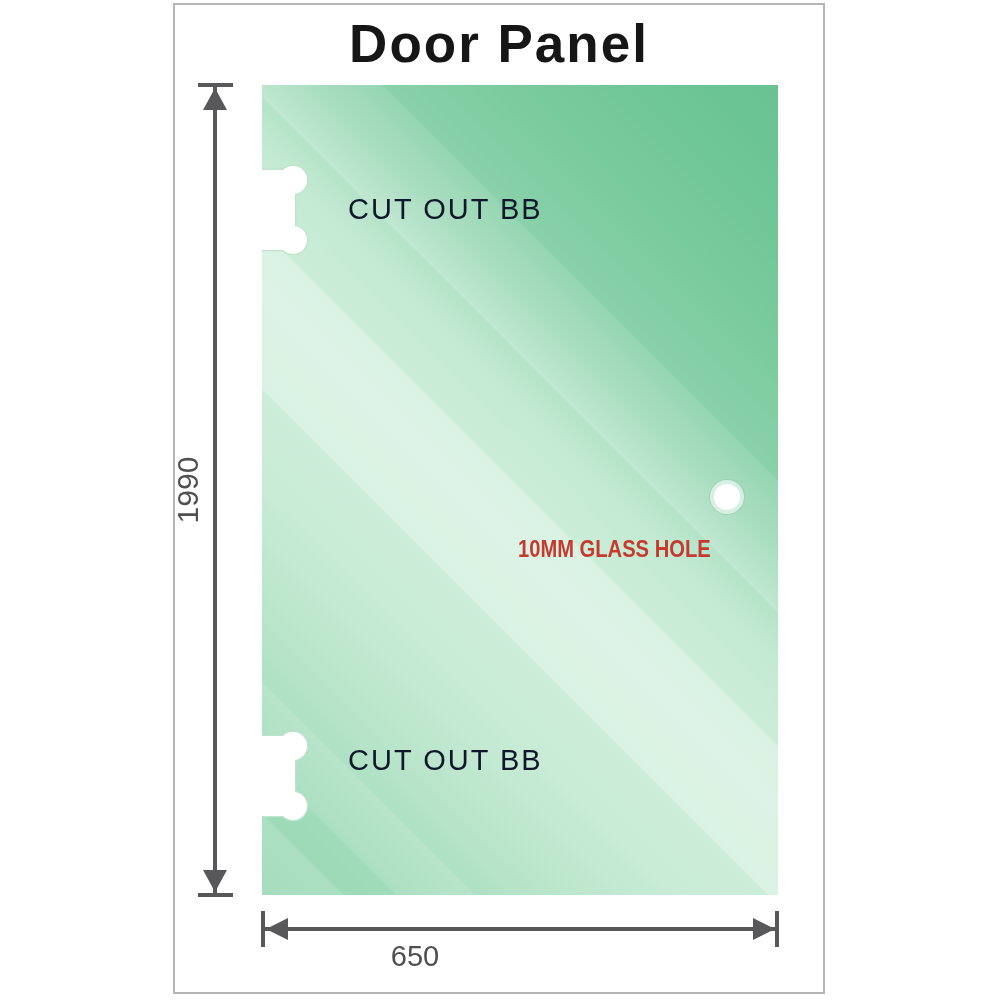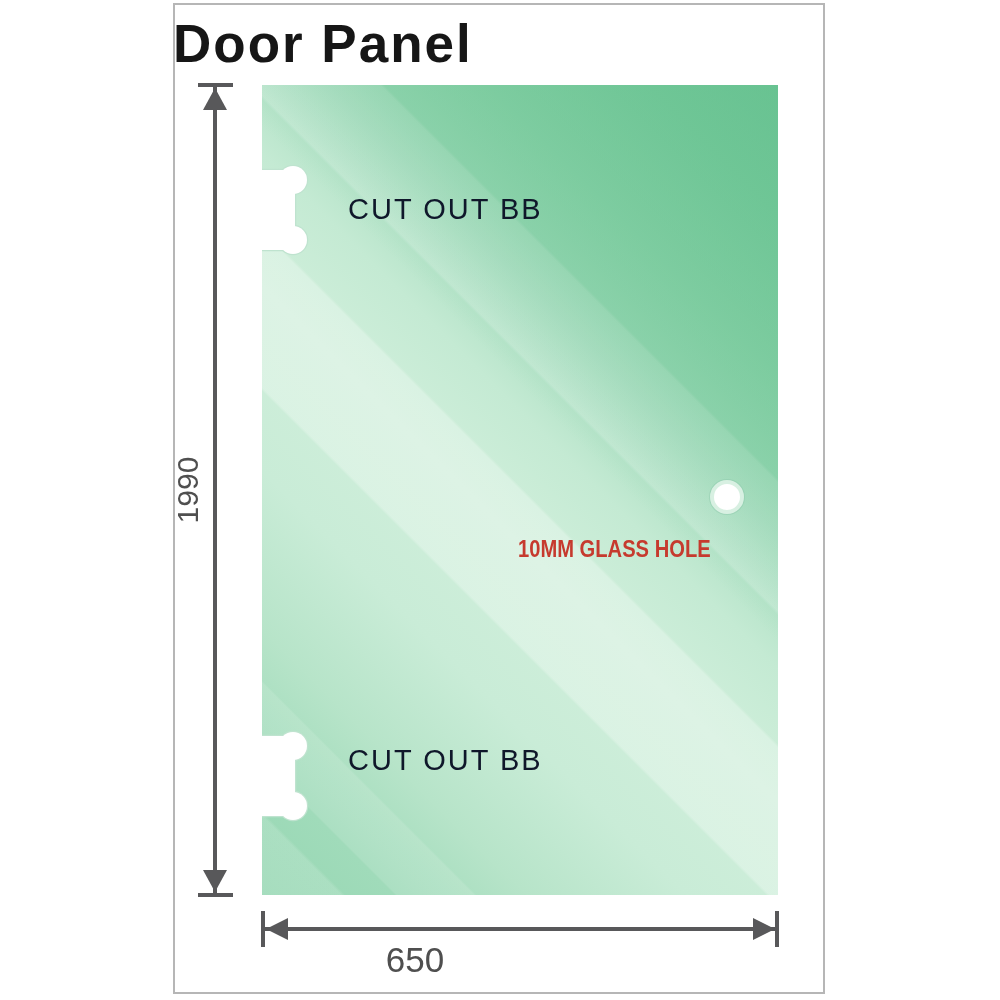--- a/index.html
+++ b/index.html
@@ -6,21 +6,21 @@
   .canvas{
     position:relative;width:1000px;height:1000px;background:#ffffff;
     font-family:"Liberation Sans", sans-serif;overflow:hidden;
   }
   .frame{
     position:absolute;left:173px;top:3px;width:652px;height:991px;
     border:2px solid #b6b6b6;box-sizing:border-box;background:#ffffff;
   }
   .title{
     position:absolute;left:173px;top:14px;width:652px;height:60px;
-    font-size:53px;font-weight:bold;letter-spacing:2px;
+    text-align:center;font-size:53px;font-weight:bold;letter-spacing:2px;
     color:#161616;line-height:60px;
   }
   .panel{
     position:absolute;left:262px;top:85px;width:516px;height:810px;
     background:
       linear-gradient(45deg, rgba(108,197,148,0) 58%, rgba(108,197,148,0.40) 70%, rgba(98,191,140,0.55) 100%),
       linear-gradient(45deg, rgba(255,255,255,0) 38%, rgba(255,255,255,0.28) 38.3%, rgba(255,255,255,0.28) 50%, rgba(255,255,255,0) 50.3%),
       linear-gradient(45deg, rgba(255,255,255,0) 60%, rgba(255,255,255,0.22) 60.3%, rgba(255,255,255,0.22) 70%, rgba(255,255,255,0) 70.3%),
       linear-gradient(45deg, rgba(255,255,255,0.15) 6%, rgba(255,255,255,0) 6.3%, rgba(255,255,255,0) 10%, rgba(255,255,255,0.12) 10.2%, rgba(255,255,255,0.12) 16%, rgba(255,255,255,0) 16.2%),
       linear-gradient(45deg, #97d7b3 0%, #a0dbba 10%, #b7e4c9 20%, #c9ecd7 32%, #d0efdb 46%, #c4ead3 56%, #a7ddbf 66%, #8dd3ab 78%, #79cb9e 90%, #70c798 100%);
@@ -57,21 +57,21 @@
     transform:rotate(-90deg);text-align:center;font-size:30px;color:#4f4f4f;
     line-height:34px;
   }
   .htick-left{left:261px;top:911px;width:4px;height:36px;}
   .htick-right{left:775px;top:911px;width:4px;height:36px;}
   .hline{left:263px;top:927px;width:514px;height:4px;}
   .arrow-left{left:266px;top:918px;border-top:11px solid transparent;border-bottom:11px solid transparent;border-right:22px solid #58585a;}
   .arrow-right{left:753px;top:918px;border-top:11px solid transparent;border-bottom:11px solid transparent;border-left:22px solid #58585a;}
   .width-label{
     position:absolute;left:375px;top:940px;width:80px;text-align:center;
-    font-size:35px;color:#4f4f4f;
+    font-size:29px;color:#4f4f4f;
   }
 </style>
 </head>
 <body>
 
 <div class="canvas">
 
   <div class="frame"></div>
 
   <div class="title">Door Panel</div>

